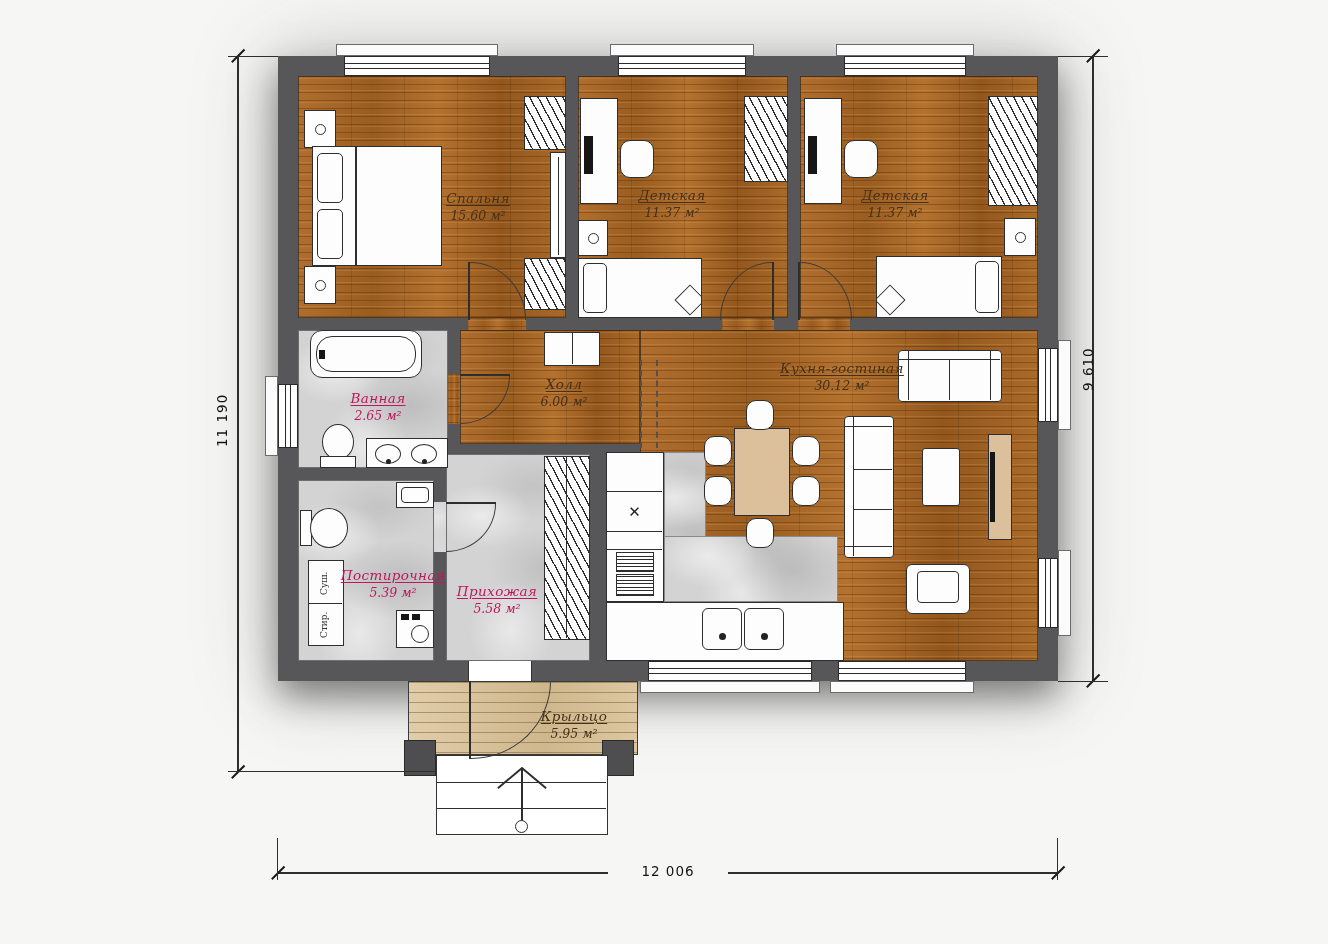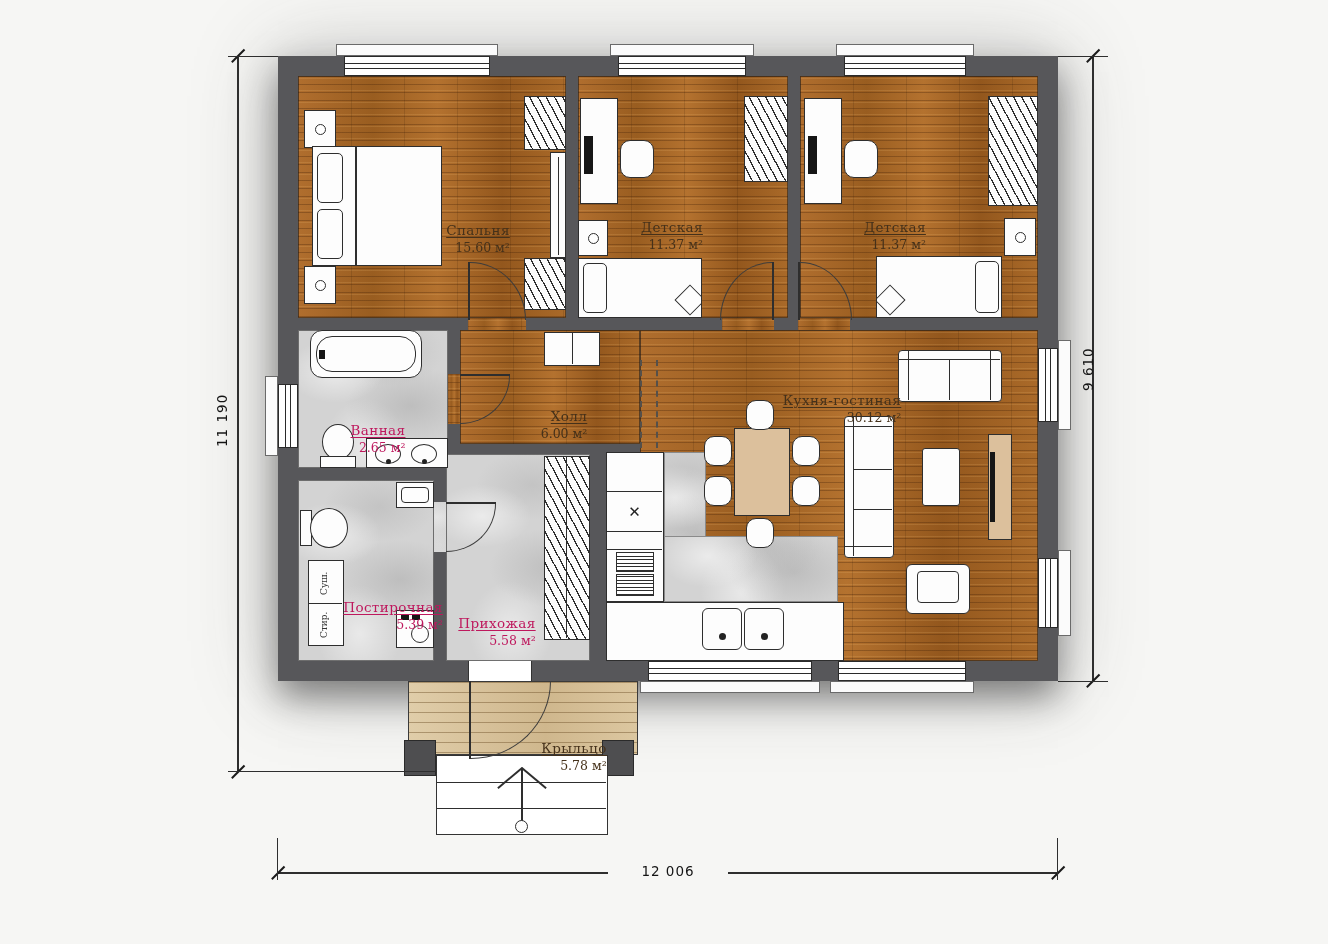--- a/index.html
+++ b/index.html
@@ -38,22 +38,22 @@
   .dash{border-left:2px dashed #55504a;}
   .arc-tl{border-top:1.6px solid #3c3c3c;border-left:1.6px solid #3c3c3c;border-top-left-radius:100%;}
   .arc-tr{border-top:1.6px solid #3c3c3c;border-right:1.6px solid #3c3c3c;border-top-right-radius:100%;}
   .arc-br{border-bottom:1.6px solid #3c3c3c;border-right:1.6px solid #3c3c3c;border-bottom-right-radius:100%;}
   .win{background:#fff;border:1px solid #2a2a2a;}
   .winh::before,.winh::after{content:"";position:absolute;left:-1px;right:-1px;height:1px;background:#2a2a2a;}
   .winh::before{top:31%}.winh::after{top:62%}
   .winv::before,.winv::after{content:"";position:absolute;top:-1px;bottom:-1px;width:1px;background:#2a2a2a;}
   .winv::before{left:31%}.winv::after{left:62%}
   .sill{background:#fbfbfb;border:1px solid #6a6a6a;}
-  .rl{font-family:"DejaVu Serif",serif;text-align:right;
-      transform:translateX(-50%);color:#45311a;z-index:30;margin-top:32px;}
+  .rl{font-family:"DejaVu Serif",serif;font-style:italic;text-align:center;
+      transform:translateX(-50%);color:#45311a;z-index:30;}
   .rl .nm{display:block;font-size:13.5px;letter-spacing:.4px;text-decoration:underline;
       text-underline-offset:2px;white-space:nowrap;}
   .rl .ar{display:block;font-size:12.5px;margin-top:2px;white-space:nowrap;}
   .rl.gray{color:#be185d;}
   .dim{font-size:13.5px;color:#141414;letter-spacing:1px;}
   .dimv{writing-mode:vertical-rl;transform:rotate(180deg);text-align:center;}
   .tick{width:18px;height:1.5px;background:#1a1a1a;transform:rotate(-45deg);}
   .vtxt{writing-mode:vertical-rl;transform:rotate(180deg);font-family:"DejaVu Serif",serif;
       font-size:9px;color:#333;text-align:center;}
   .cross{font-family:"DejaVu Sans",sans-serif;font-size:15px;color:#222;text-align:center;}
@@ -275,21 +275,21 @@
   <div class="a rl gray" style="left:393px;top:567px;">
     <span class="nm">Постирочная</span>
     <span class="ar">5.39 м²</span>
   </div>
   <div class="a rl gray" style="left:497px;top:583px;">
     <span class="nm">Прихожая</span>
     <span class="ar">5.58 м²</span>
   </div>
   <div class="a rl" style="left:574px;top:708px;">
     <span class="nm">Крыльцо</span>
-    <span class="ar">5.78 м²</span>
+    <span class="ar">5.95 м²</span>
   </div>
 
   <div class="a line" style="left:237px;top:56px;width:1.5px;height:716px;"></div>
   <div class="a tick" style="left:229px;top:55px;"></div>
   <div class="a tick" style="left:229px;top:771px;"></div>
   <div class="a line" style="left:228px;top:55.5px;width:50px;height:1px;"></div>
   <div class="a line" style="left:228px;top:771px;width:208px;height:1px;"></div>
   <div class="a dim dimv" style="left:214px;top:373px;width:22px;height:94px;">11 190</div>
 
   <div class="a line" style="left:1092px;top:56px;width:1.5px;height:625px;"></div>

